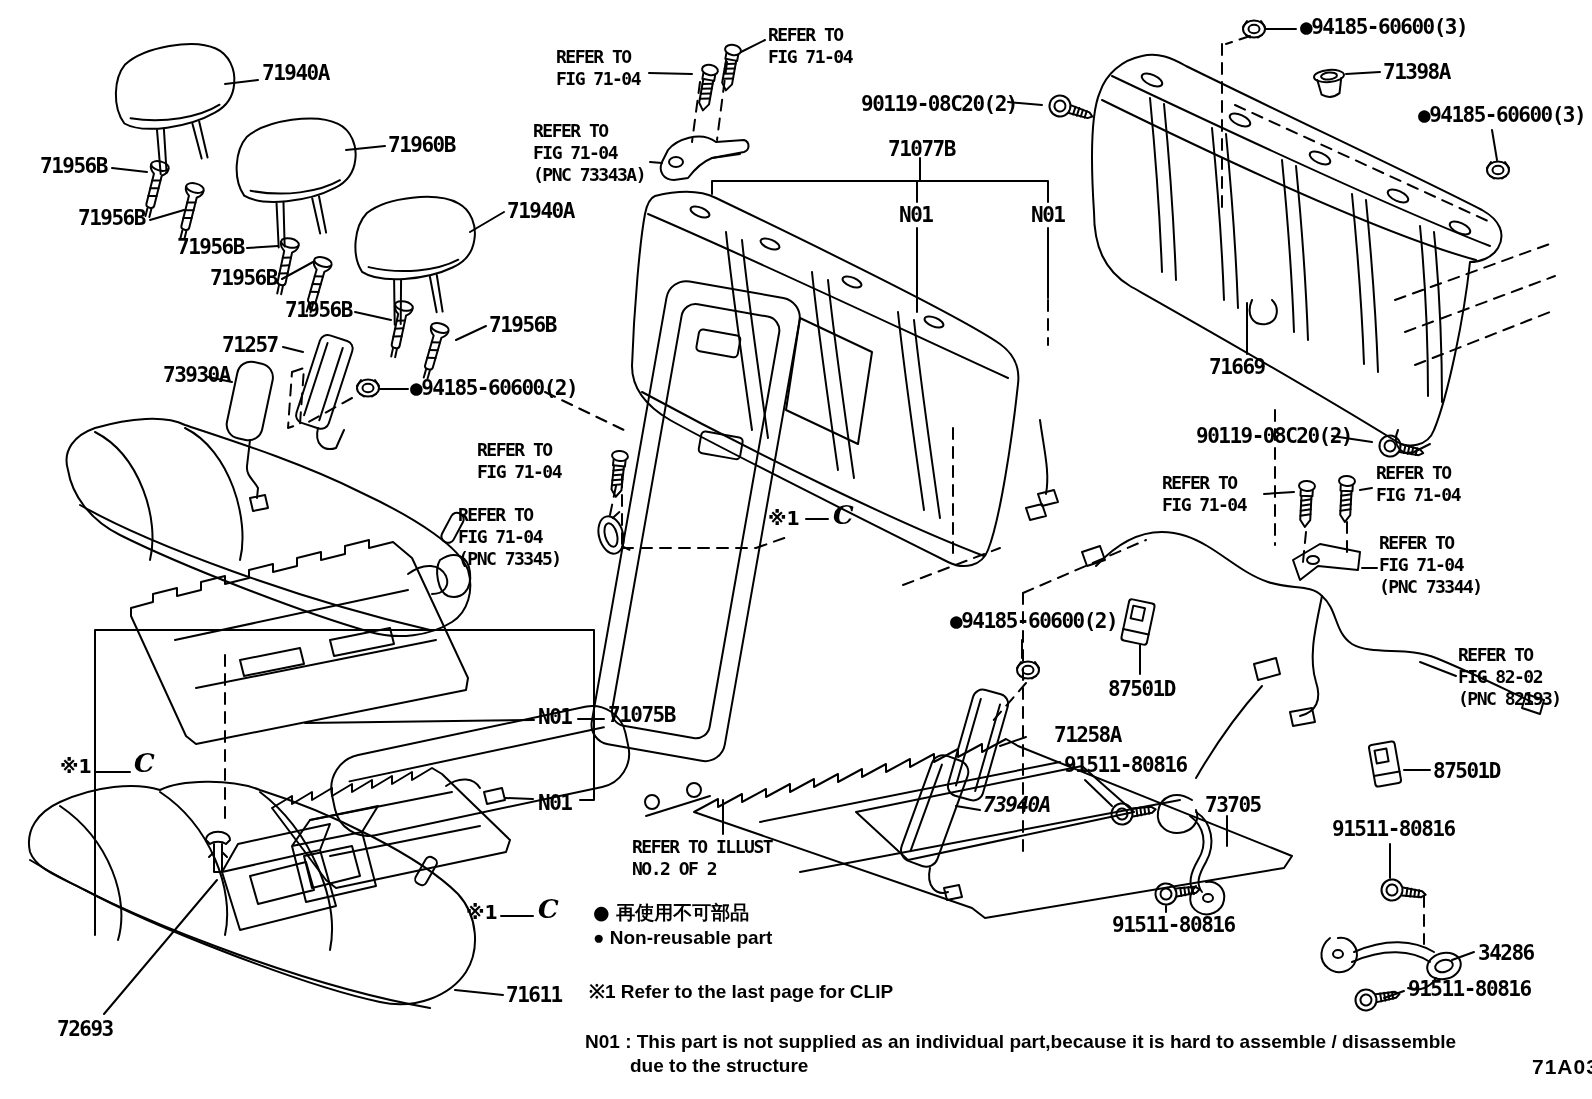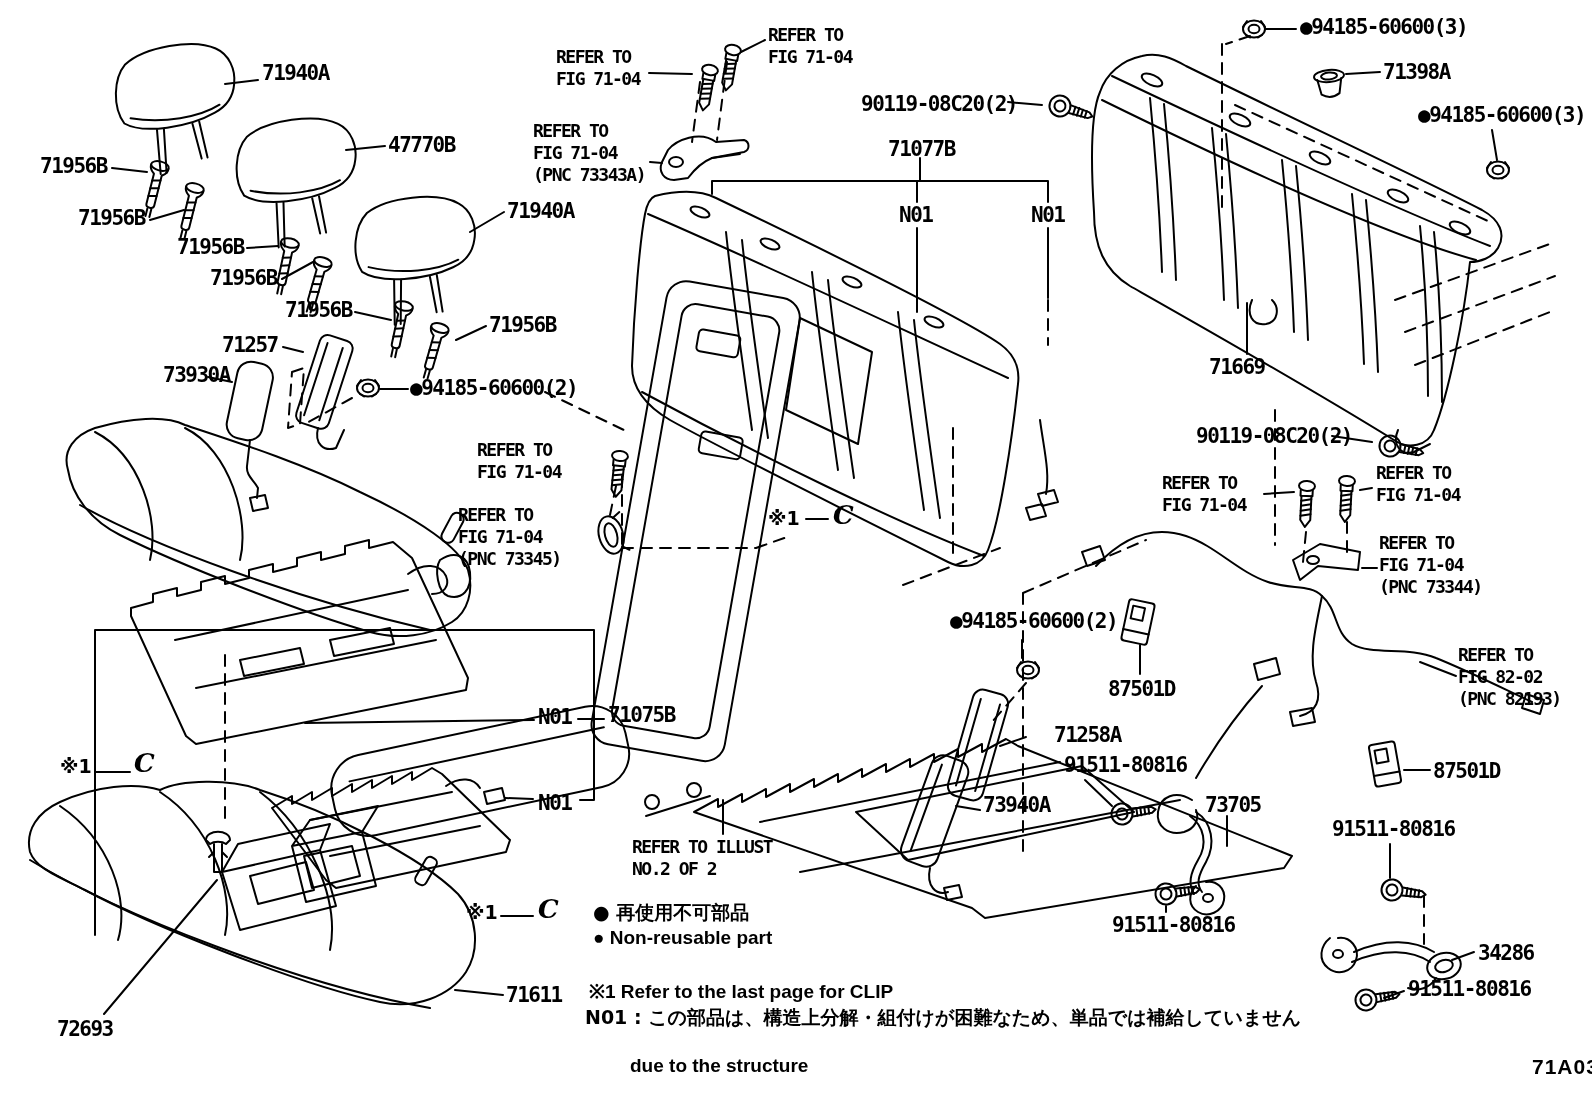--- a/index.html
+++ b/index.html
@@ -291,21 +291,21 @@
     <path d="M1023,593 L1023,856 M1023,593 L1146,540 M1026,683 L992,722"></path>
     <path d="M953,428 L953,556 M903,585 L1000,548"></path>
     <path d="M225,655 L225,825"></path>
     <path d="M1424,896 L1424,944"></path>
     <path d="M1048,300 L1048,345"></path>
   </g>
 </svg>
 
 <div id="labels">
       <div class="lbl pn" style="left: 262px; top: 62px;">71940A</div>
-      <div class="lbl pn" style="left: 388px; top: 134px;">47770B</div>
+      <div class="lbl pn" style="left: 388px; top: 134px;">71960B</div>
       <div class="lbl pn" style="left: 507px; top: 200px;">71940A</div>
       <div class="lbl pn" style="left: 40px; top: 155px;">71956B</div>
       <div class="lbl pn" style="left: 78px; top: 207px;">71956B</div>
       <div class="lbl pn" style="left: 177px; top: 236px;">71956B</div>
       <div class="lbl pn" style="left: 210px; top: 267px;">71956B</div>
       <div class="lbl pn" style="left: 285px; top: 299px;">71956B</div>
       <div class="lbl pn" style="left: 489px; top: 314px;">71956B</div>
       <div class="lbl pn" style="left: 222px; top: 334px;">71257</div>
       <div class="lbl pn" style="left: 135px; top: 364px; margin-left: 28px;">73930A</div>
       <div class="lbl pn" style="left: 410px; top: 377px;">●94185-60600(2)</div>
@@ -315,21 +315,21 @@
       <div class="lbl pn" style="left: 1031px; top: 204px;">N01</div>
       <div class="lbl pn" style="left: 1300px; top: 16px;">●94185-60600(3)</div>
       <div class="lbl pn" style="left: 1383px; top: 61px;">71398A</div>
       <div class="lbl pn" style="left: 1418px; top: 104px;">●94185-60600(3)</div>
       <div class="lbl pn" style="left: 1209px; top: 356px;">71669</div>
       <div class="lbl pn" style="left: 1196px; top: 425px;">90119-08C20(2)</div>
       <div class="lbl pn" style="left: 950px; top: 610px;">●94185-60600(2)</div>
       <div class="lbl pn" style="left: 1108px; top: 678px;">87501D</div>
       <div class="lbl pn" style="left: 1030px; top: 724px; margin-left: 24px;">71258A</div>
       <div class="lbl pn" style="left: 1064px; top: 754px;">91511-80816</div>
-      <div class="lbl pn" style="left: 983px; top: 794px;">73940A</div>
+      <div class="lbl pn" style="left: 983px; top: 794px; font-style: italic;">73940A</div>
       <div class="lbl pn" style="left: 1205px; top: 794px;">73705</div>
       <div class="lbl pn" style="left: 1332px; top: 818px;">91511-80816</div>
       <div class="lbl pn" style="left: 1433px; top: 760px;">87501D</div>
       <div class="lbl pn" style="left: 1112px; top: 914px;">91511-80816</div>
       <div class="lbl pn" style="left: 1478px; top: 942px;">34286</div>
       <div class="lbl pn" style="left: 1408px; top: 978px;">91511-80816</div>
       <div class="lbl pn" style="left: 57px; top: 1018px;">72693</div>
       <div class="lbl pn" style="left: 506px; top: 984px;">71611</div>
       <div class="lbl pn" style="left: 538px; top: 706px;">N01</div>
       <div class="lbl pn" style="left: 608px; top: 704px;">71075B</div>
@@ -360,18 +360,18 @@
 NO.2 OF 2</div>
       <div class="lbl star" style="left: 60px; top: 756px;">※1</div>
       <div class="lbl scriptc" style="left: 134px; top: 752px;">C</div>
       <div class="lbl star" style="left: 768px; top: 508px;">※1</div>
       <div class="lbl scriptc" style="left: 833px; top: 504px;">C</div>
       <div class="lbl star" style="left: 466px; top: 902px;">※1</div>
       <div class="lbl scriptc" style="left: 538px; top: 898px;">C</div>
       <div class="lbl legend-jp" style="left: 593px; top: 902px;">● 再使用不可部品</div>
       <div class="lbl legend-en" style="left: 593px; top: 927px;">● Non-reusable part</div>
       <div class="lbl legend-en" style="left: 589px; top: 981px;">※1 Refer to the last page for CLIP</div>
-      <div class="lbl legend-jp" style="left: 585px; top: 1007px;">N01 : この部品は、構造上分解・組付けが困難なため、単品では補給していません</div>
+      <div class="lbl legend-en" style="left: 585px; top: 1031px;">N01 : This part is not supplied as an individual part,because it is hard to assemble / disassemble</div>
       <div class="lbl legend-en" style="left: 630px; top: 1055px;">due to the structure</div>
     </div>
 
 <div class="lbl code" style="left:1484px;top:1056px">71A036C</div>
 </div>
 
 </body></html>

